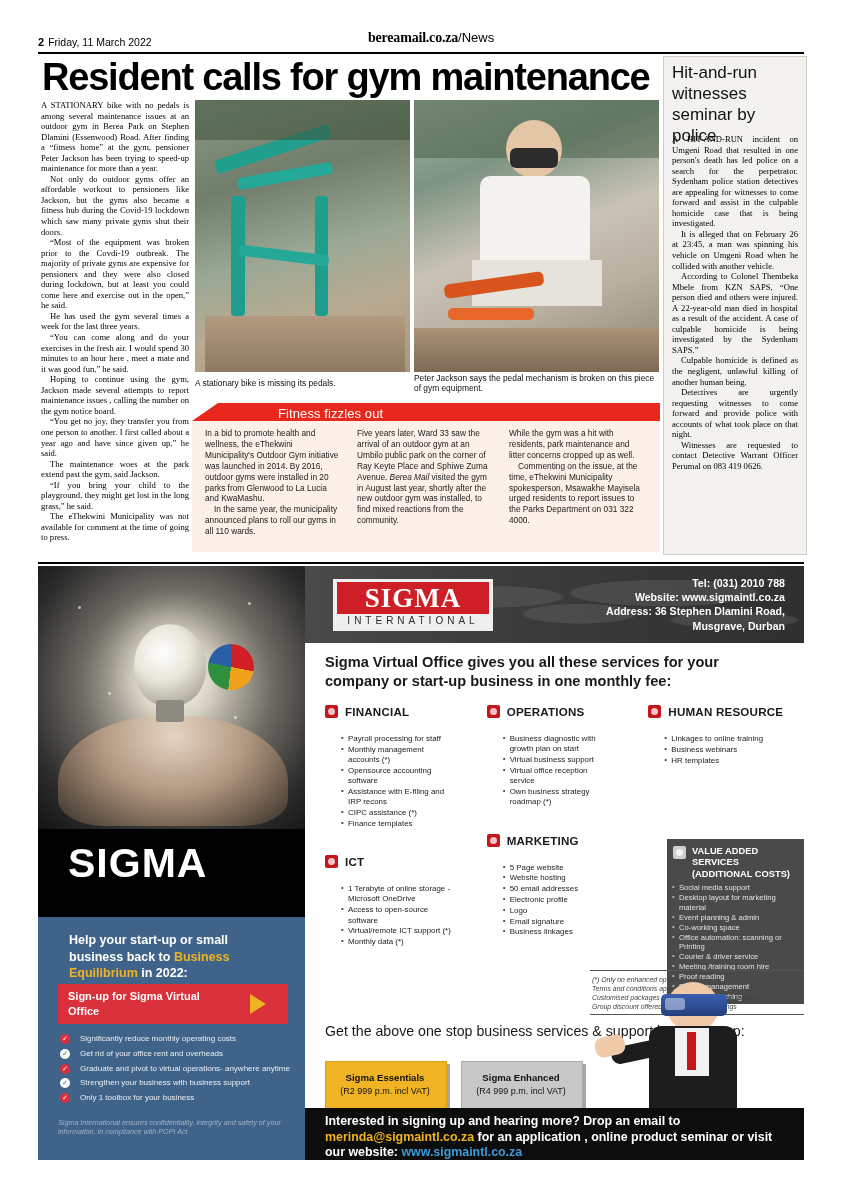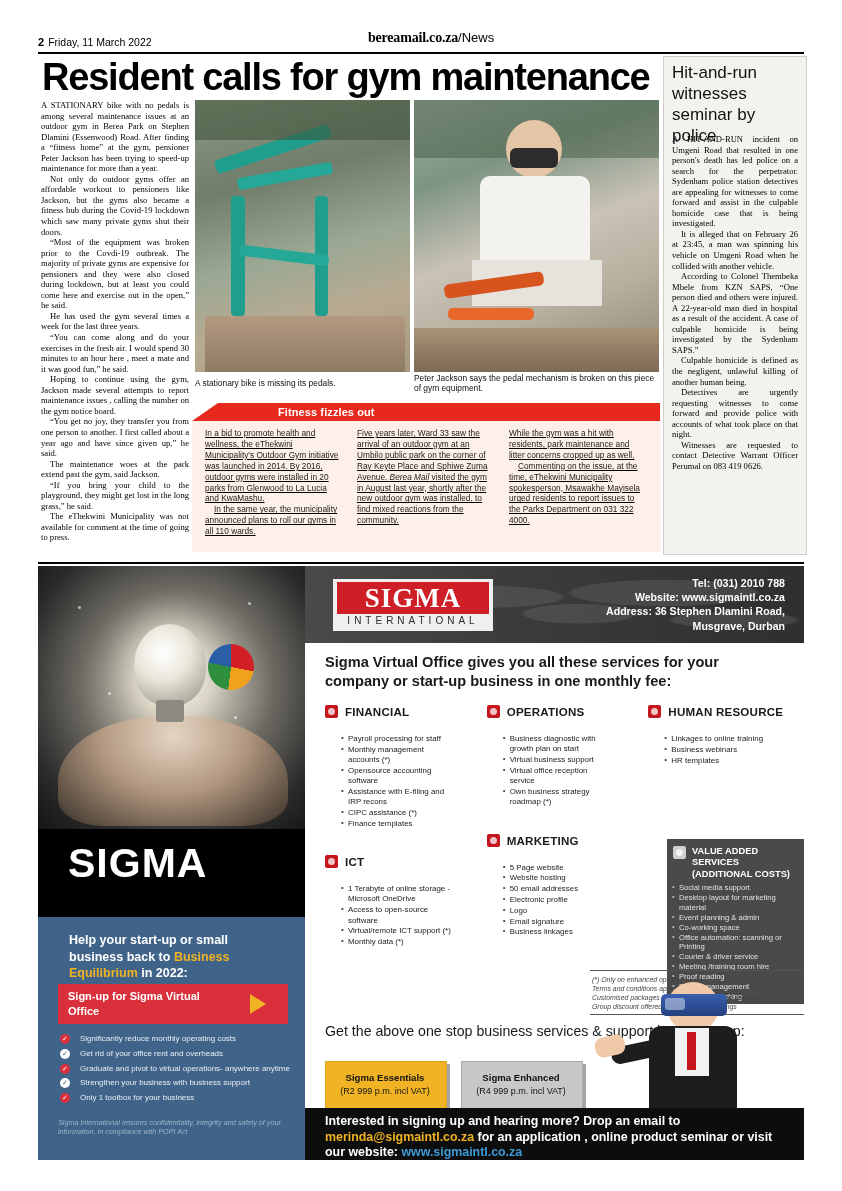--- a/index.html
+++ b/index.html
@@ -35,24 +35,24 @@
   .ph-shape{position:absolute;}
 
   .capA{position:absolute;left:195px;top:378px;width:210px;}
   .capB{position:absolute;left:414px;top:373px;width:246px;}
   .caption{font-family:"Liberation Sans",sans-serif;font-size:8.4px;line-height:10.4px;color:#111;}
 
   
   .fitbox{position:absolute;left:192px;top:403px;width:468px;height:148px;background:#fdf0e8;border-top:1px solid #e2cfc4;}
   .fitbar{position:absolute;left:192px;top:403px;width:468px;height:18px;background:#e8281c;}
   .fitbar .label{position:absolute;left:38px;top:3px;font-family:"Liberation Sans",sans-serif;
-    font-weight:bold;font-size:11px;color:#fff;letter-spacing:.1px;padding-left:48px;}
+    font-weight:normal;font-size:13px;color:#fff;letter-spacing:.1px;padding-left:48px;}
   .fitbar:before{content:"";position:absolute;left:0;top:0;width:0;height:0;
     border-left:26px solid #fff;border-bottom:18px solid transparent;}
-  .fitcols{position:absolute;left:205px;top:428px;width:448px;display:flex;gap:16px;text-decoration:underline;}
+  .fitcols{position:absolute;left:205px;top:428px;width:448px;display:flex;gap:16px;}
   .fitcol{width:136px;font-family:"Liberation Sans",sans-serif;font-size:8.3px;line-height:10.9px;color:#1a1a1a;}
   .fitcol p{margin:0;text-indent:9px;}
   .fitcol p.first{text-indent:0;}
   .fitcol i{font-style:italic;}
 
   
   .sidebar{position:absolute;left:663px;top:56px;width:142px;height:497px;
     background:#f3f2ee;border:1px solid #cfcdc6;}
   .sb-title{position:absolute;left:672px;top:62px;width:126px;
     font-family:"Liberation Sans",sans-serif;font-size:17px;line-height:21px;color:#111;}

